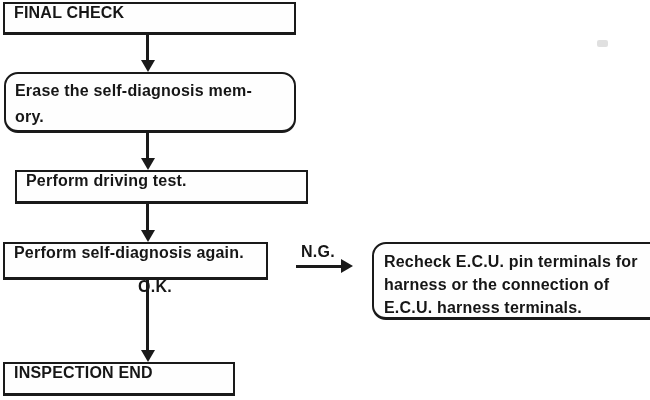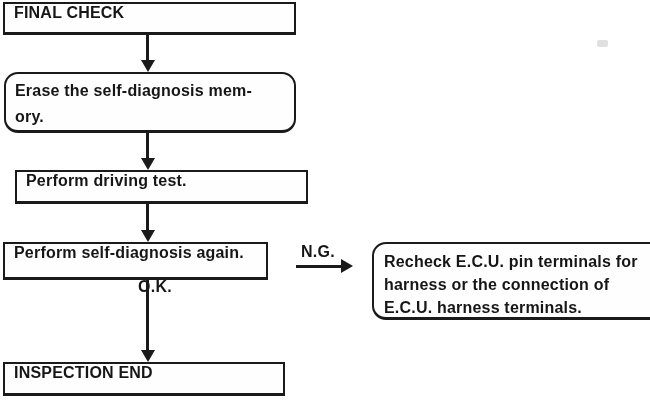--- a/index.html
+++ b/index.html
@@ -83,21 +83,21 @@
     background: #c6c6c6;
     opacity: 0.55;
     border-radius: 2px;
   }
 
   #node-final-check   { left: 3px;   top: 2px;   width: 293px; height: 33px; }
   #node-erase-memory  { left: 4px;   top: 72px;  width: 292px; height: 61px; line-height: 26px; }
   #node-driving-test  { left: 15px;   top: 170px; width: 293px; height: 34px; }
   #node-self-diag     { left: 3px;   top: 242px; width: 265px; height: 38px; }
   #node-recheck-ecu   { left: 372px; top: 242px; width: 292px; height: 78px; line-height: 23px; padding-top: 6px; padding-left: 10px; }
-  #node-inspection-end{ left: 3px;   top: 362px; width: 282px; height: 34px; }
+  #node-inspection-end{ left: 3px;   top: 362px; width: 232px; height: 34px; }
 
   #arrow1-line { top: 35px;  height: 26px; }
   #arrow1-head { top: 60px; }
   #arrow2-line { top: 133px; height: 26px; }
   #arrow2-head { top: 158px; }
   #arrow3-line { top: 204px; height: 27px; }
   #arrow3-head { top: 230px; }
   #arrow4-line { top: 280px; height: 71px; }
   #arrow4-head { top: 350px; }
 

